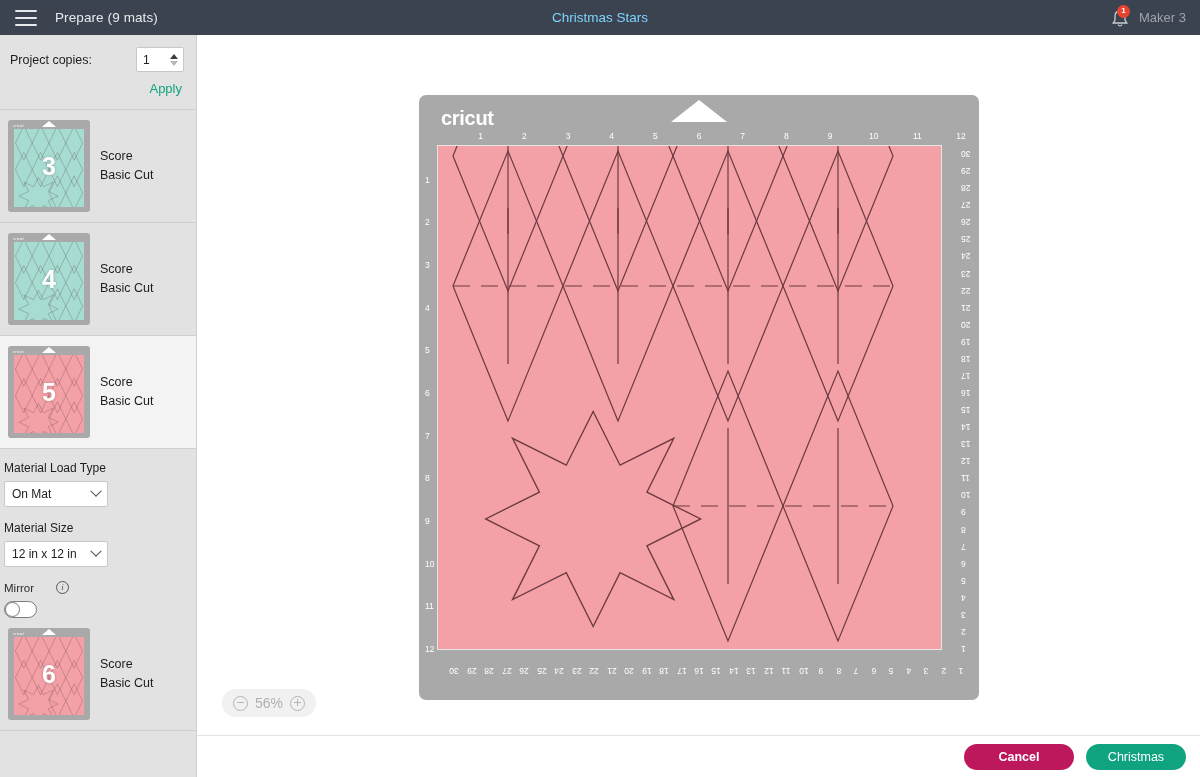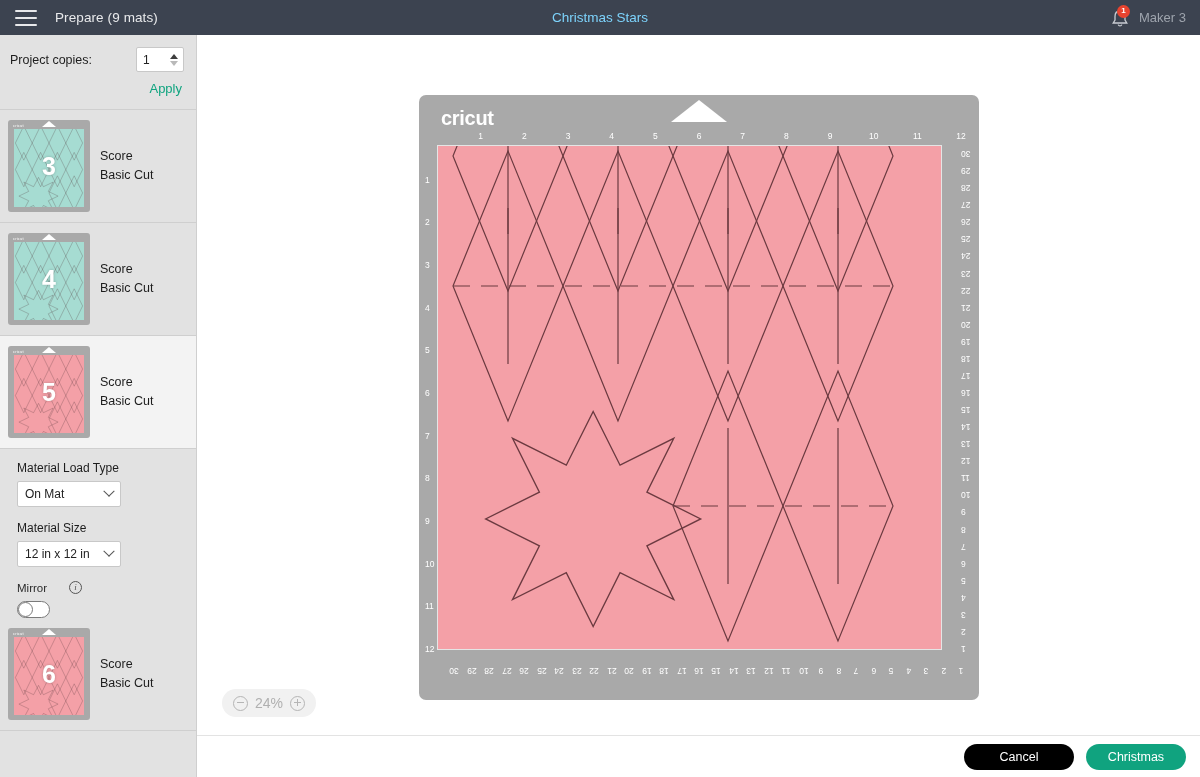--- a/index.html
+++ b/index.html
@@ -112,21 +112,21 @@
   .mat-num {
     position: absolute; left: 50%; top: 50%;
     transform: translate(-50%, -50%);
     color: #fff; font-size: 25px; font-weight: bold;
     text-shadow: 0 0 3px rgba(0,0,0,.22);
     z-index: 3;
   }
   .mat-ops { font-size: 12.5px; color: #1d1d1d; line-height: 19px; }
 
   
-  .controls { padding: 12px 0 0 17px; }
+  .controls { padding: 12px 0 0 4px; }
   .ctl-label { font-size: 12px; color: #1d1d1d; margin-bottom: 6px; }
   .select-box {
     width: 104px; height: 26px; background: #fff;
     border: 1px solid #c8c8c8; border-radius: 2px;
     display: flex; align-items: center; justify-content: space-between;
     padding: 0 7px; font-size: 12px; color: #222; cursor: pointer;
     margin-bottom: 14px;
   }
   .chev { width: 8px; height: 8px; border-right: 1.6px solid #555; border-bottom: 1.6px solid #555;
           transform: rotate(45deg) translate(-2px,-2px); }
@@ -537,22 +537,22 @@
             <line x1="290" y1="282" x2="290" y2="438"></line>
             <line x1="400" y1="282" x2="400" y2="438"></line>
             <line x1="235" y1="360" x2="455" y2="360" stroke-dasharray="17 11"></line>
           </g>
         </svg>
       </div>
     </div>
 
     <div class="zoom-ctl">
       <div class="zbtn"></div>
-      <div class="zoom-pct">24%</div>
+      <div class="zoom-pct">56%</div>
       <div class="zbtn plus"></div>
     </div>
   </div>
 
   <div class="footer">
-    <button class="btn btn-cancel" style="background: #000000;">Cancel</button>
+    <button class="btn btn-cancel" style="background: #be185d; font-weight: bold;">Cancel</button>
     <button class="btn btn-continue" style="background: rgb(16, 163, 127);">Christmas</button>
   </div>
 </div>
 
 </body></html>

